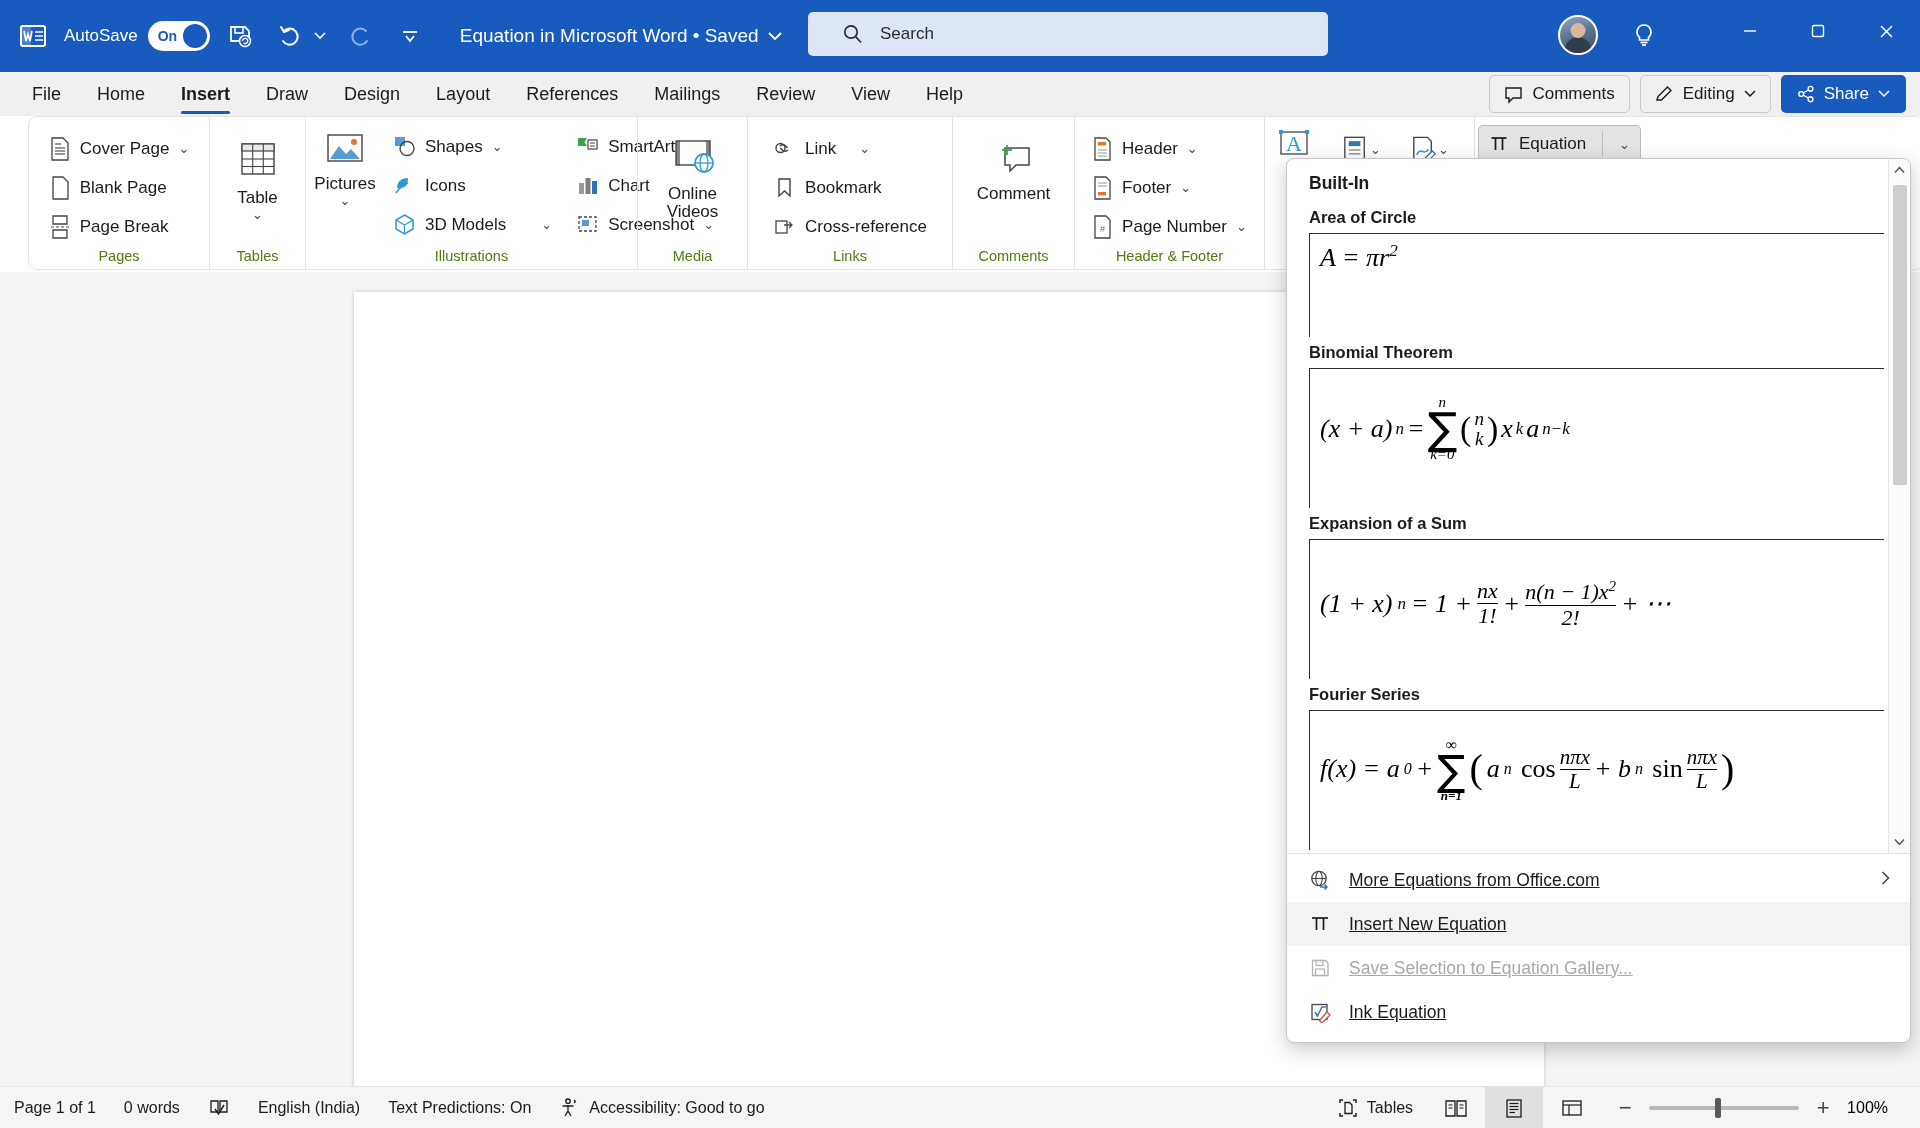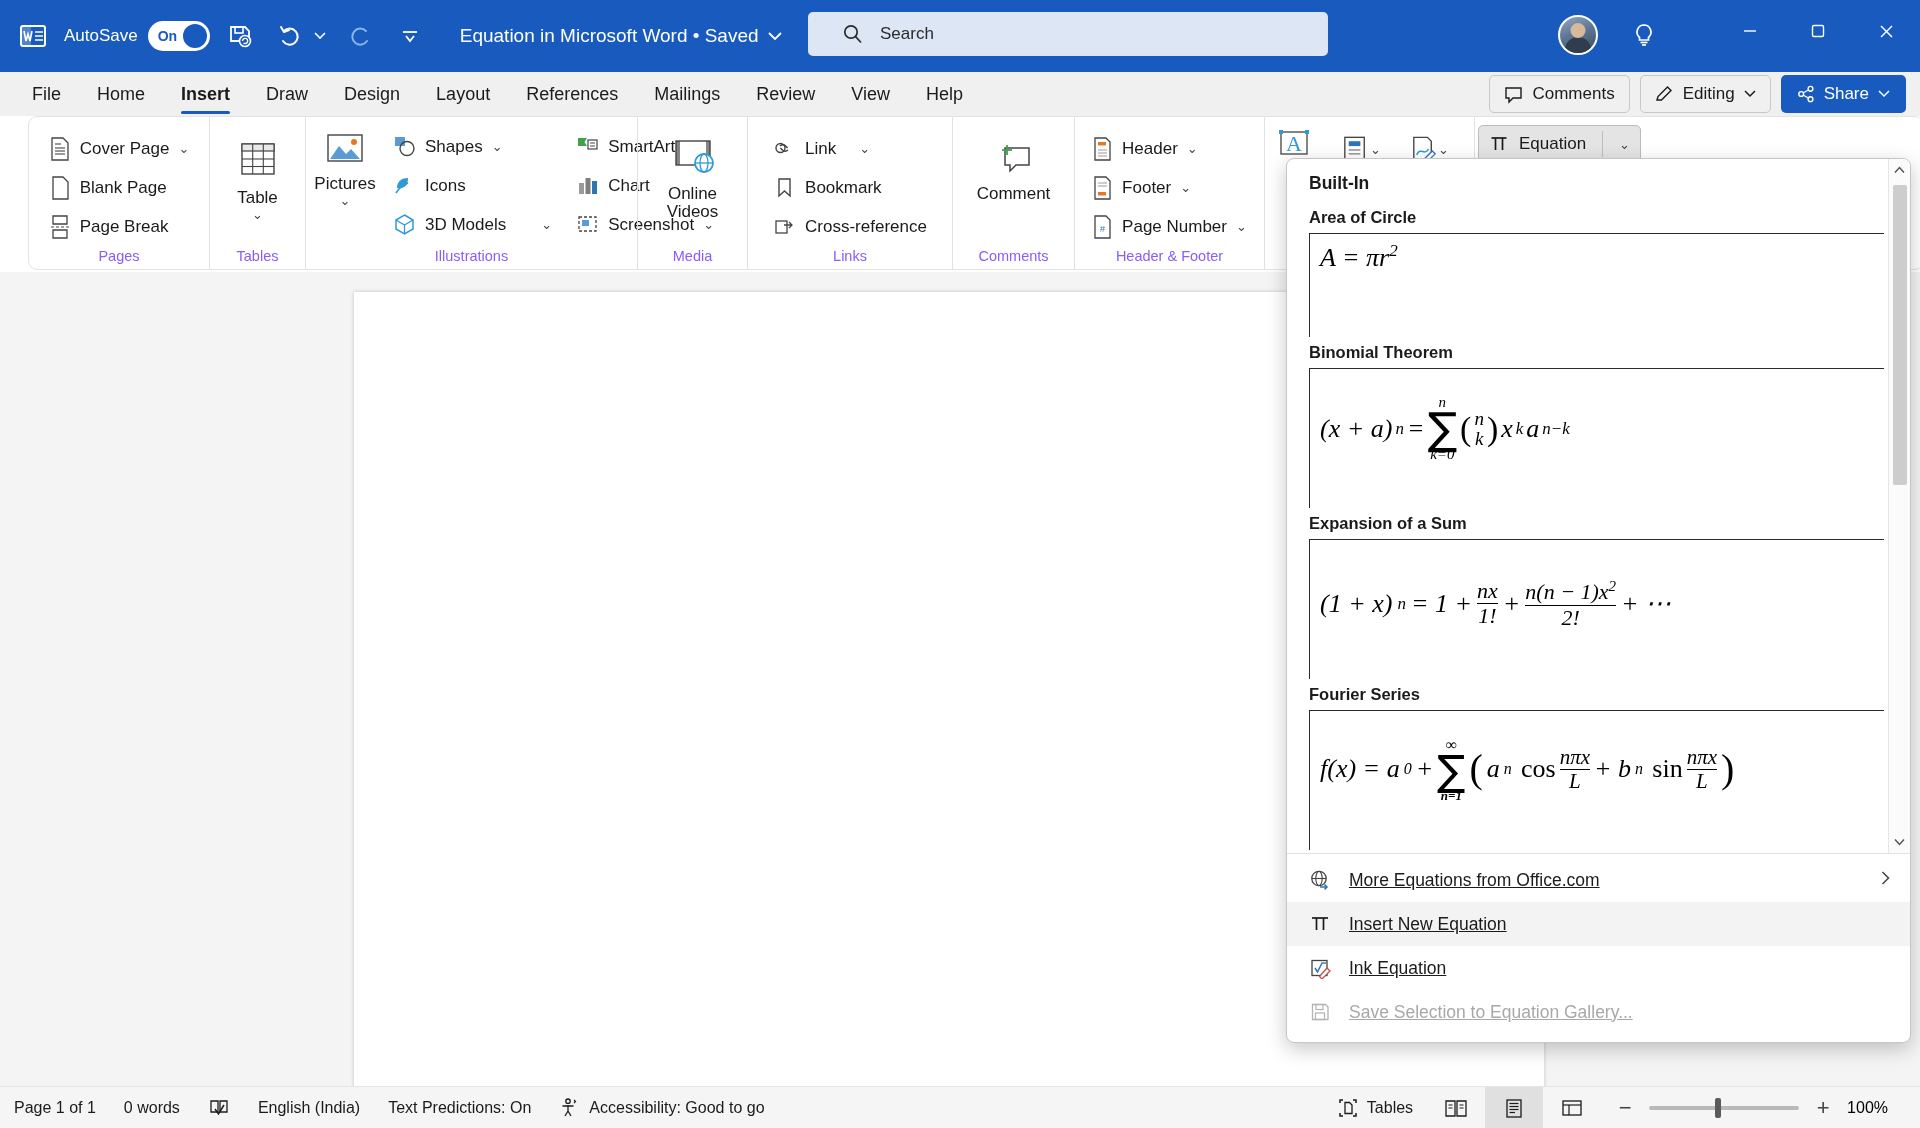--- a/index.html
+++ b/index.html
@@ -102,21 +102,21 @@
   .ribbon {
     position: absolute; top: 116px; left: 28px; width: 1896px; height: 154px;
     background: #fff; border-radius: 9px; border: 1px solid #e3e3e3;
     display: flex; align-items: flex-start;
   }
   .rgroup { height: 152px; position: relative; display: flex; flex-direction: column;
             align-items: center; padding-top: 6px; }
   .rgroup + .rgroup { border-left: 1px solid #e1e1e1; }
   .glabel {
     position: absolute; bottom: 5px; left: 0; right: 0; text-align: center;
-    font-size: 14.5px; color: #8b5cf6;
+    font-size: 14.5px; color: #4d7c0f;
   }
   .smallitem {
     display: flex; align-items: center; gap: 9px; height: 39px; padding: 0 9px;
     font-size: 17px; color: #1b1b1b; cursor: pointer; border-radius: 4px; white-space: nowrap;
   }
   .bigitem {
     display: flex; flex-direction: column; align-items: center; justify-content: flex-start;
     padding: 4px 10px 0; cursor: pointer; border-radius: 4px; width: 100%;
   }
   .bigitem .blabel { font-size: 17px; color: #1b1b1b; line-height: 1.08; text-align: center; margin-top: 4px; }
@@ -709,42 +709,42 @@
         <span class="mi-icon">
           <svg width="22" height="22" viewBox="0 0 22 22">
             <line x1="3" y1="5" x2="19" y2="5" stroke="#1b1b1b" stroke-width="1.7"></line>
             <line x1="7.5" y1="5" x2="7.5" y2="17" stroke="#1b1b1b" stroke-width="1.7"></line>
             <line x1="14.5" y1="5" x2="14.5" y2="17" stroke="#1b1b1b" stroke-width="1.7"></line>
           </svg>
         </span>
         <span class="u">Insert New Equation</span>
       </div>
 
+      <div class="eqmenuitem disabled">
+        <span class="mi-icon">
+          <svg width="22" height="22" viewBox="0 0 22 22">
+            <path d="M3.5 3.5 h13 l2.5 2.5 v12.5 h-15.5 z" fill="none" stroke="#b3b3b3" stroke-width="1.3"></path>
+            <rect x="7" y="3.5" width="7" height="5" fill="none" stroke="#b3b3b3" stroke-width="1.2"></rect>
+            <rect x="6.5" y="12" width="9" height="6.5" fill="none" stroke="#b3b3b3" stroke-width="1.2"></rect>
+          </svg>
+        </span>
+        <span class="u">Save Selection to Equation Gallery...</span>
+      </div>
+
       <div class="eqmenuitem">
         <span class="mi-icon">
           <svg width="22" height="22" viewBox="0 0 22 22">
             <rect x="3" y="3.5" width="15" height="15" fill="none" stroke="#444" stroke-width="1.3"></rect>
             <path d="M6 11 L8.5 15 L13 6" fill="none" stroke="#2E75B6" stroke-width="1.5"></path>
             <line x1="12.5" y1="6" x2="17" y2="6" stroke="#2E75B6" stroke-width="1.4"></line>
             <path d="M10.5 19.5 L18 11 l3 3 l-8 8 z" fill="#fff" stroke="#C0504D" stroke-width="1.3"></path>
           </svg>
         </span>
         <span class="u">Ink Equation</span>
       </div>
-
-      <div class="eqmenuitem disabled">
-        <span class="mi-icon">
-          <svg width="22" height="22" viewBox="0 0 22 22">
-            <path d="M3.5 3.5 h13 l2.5 2.5 v12.5 h-15.5 z" fill="none" stroke="#b3b3b3" stroke-width="1.3"></path>
-            <rect x="7" y="3.5" width="7" height="5" fill="none" stroke="#b3b3b3" stroke-width="1.2"></rect>
-            <rect x="6.5" y="12" width="9" height="6.5" fill="none" stroke="#b3b3b3" stroke-width="1.2"></rect>
-          </svg>
-        </span>
-        <span class="u">Save Selection to Equation Gallery...</span>
-      </div>
     </div>
   </div>
 
   <div class="statusbar">
     <div class="sbitem">
       <span>Page 1 of 1</span>
     </div>
     <div class="sbitem">
       <span>0 words</span>
     </div>

